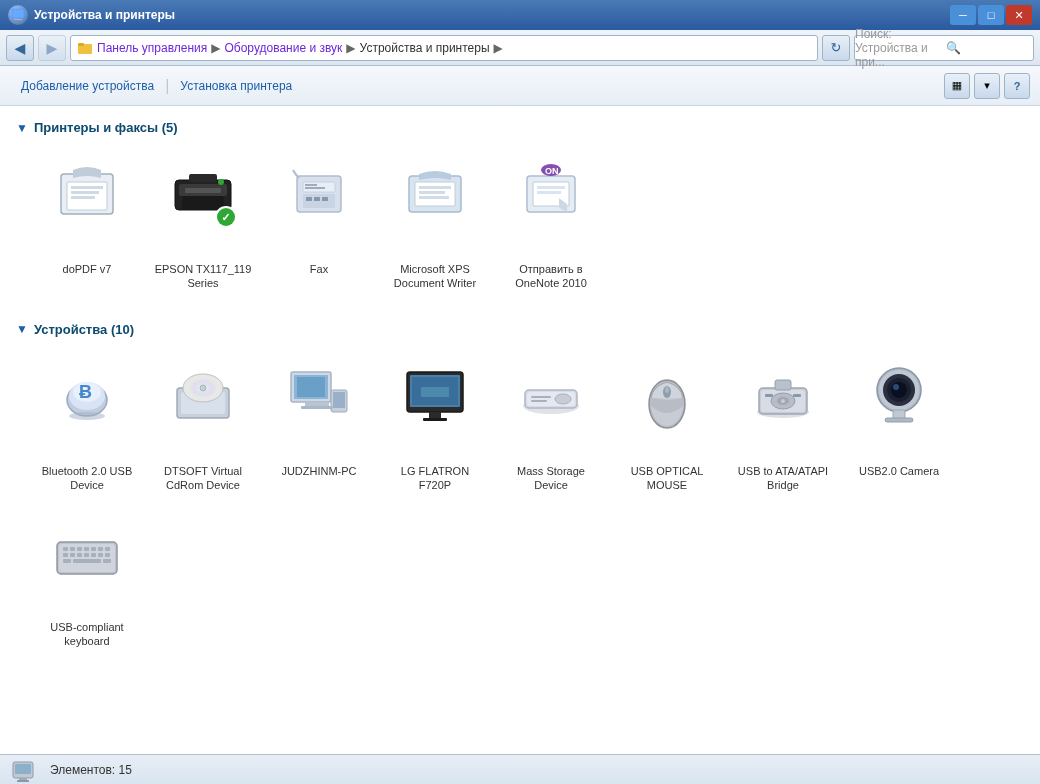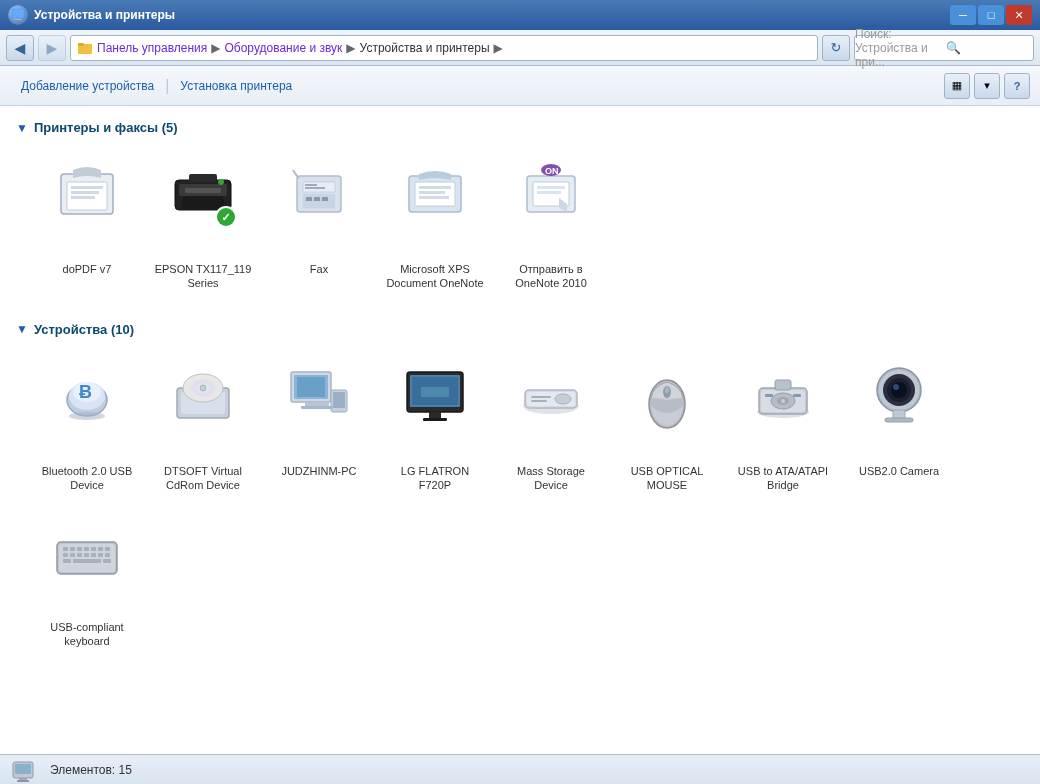--- a/index.html
+++ b/index.html
@@ -397,21 +397,21 @@
       <div class="device-icon">
         <svg width="68" height="68" viewBox="0 0 68 68">
           <rect x="8" y="16" width="52" height="36" rx="3" fill="#d8e4f0" stroke="#a8bcd0" stroke-width="1.5"></rect>
           <rect x="14" y="22" width="40" height="24" rx="1" fill="white" stroke="#c0ccd8" stroke-width="1"></rect>
           <rect x="18" y="26" width="32" height="3" fill="#d0dce8"></rect>
           <rect x="18" y="31" width="26" height="3" fill="#d0dce8"></rect>
           <rect x="18" y="36" width="30" height="3" fill="#d0dce8"></rect>
           <path d="M18 14 Q34 8 50 14 L50 20 Q34 16 18 20 Z" fill="#b8cce0"></path>
         </svg>
       </div>
-      <span class="device-label">Microsoft XPS Document OneNote</span>
+      <span class="device-label">Microsoft XPS Document Writer</span>
     </div>
 
     <div class="device-item">
       <div class="device-icon">
         <svg width="68" height="68" viewBox="0 0 68 68">
           <rect x="10" y="16" width="48" height="36" rx="3" fill="#e4ecf4" stroke="#b0bcd0" stroke-width="1.5"></rect>
           <rect x="16" y="22" width="36" height="24" rx="1" fill="white" stroke="#c0ccd8" stroke-width="1"></rect>
           <rect x="20" y="26" width="28" height="3" fill="#d8e4f0"></rect>
           <rect x="20" y="31" width="24" height="3" fill="#d8e4f0"></rect>
           <path d="M42 38 L50 44 L50 52 L42 48 Z" fill="#ccd8e4"></path>

